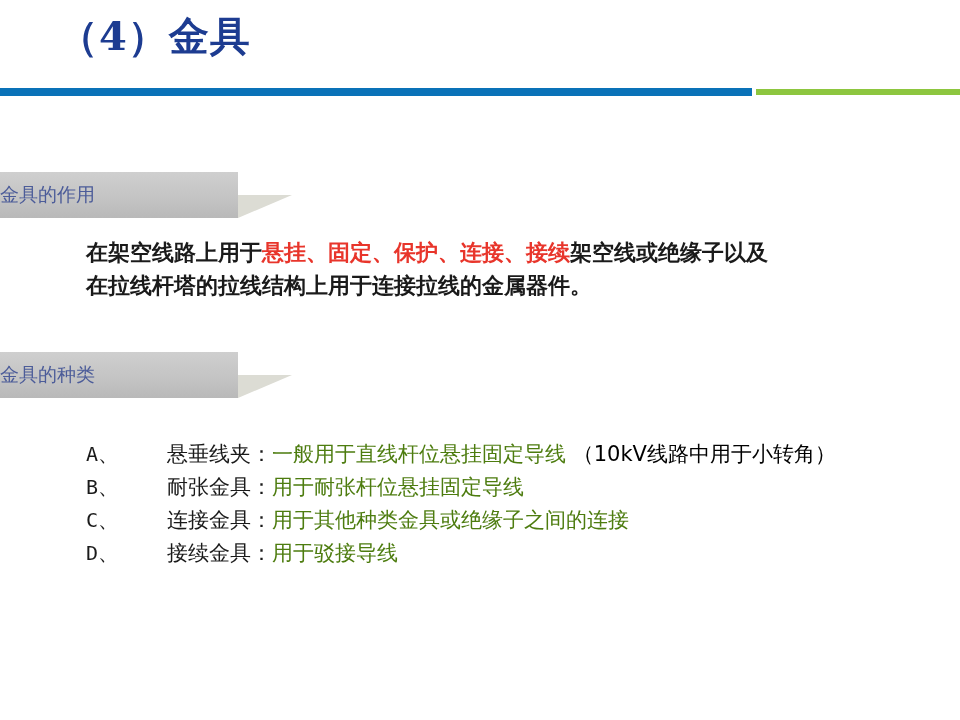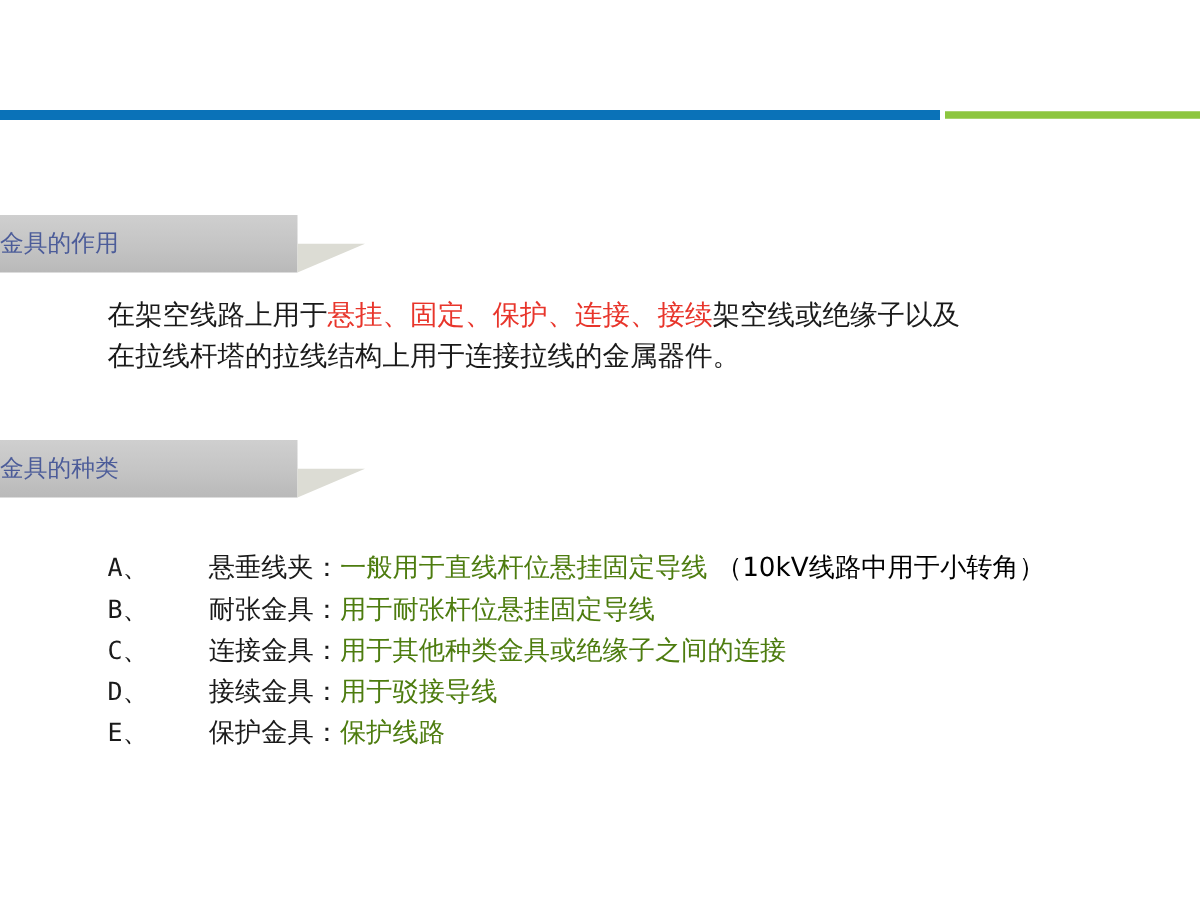--- a/index.html
+++ b/index.html
@@ -93,20 +93,21 @@
   .body-para {
     position: absolute;
     left: 86px;
     top: 236px;
     width: 690px;
     font-family: "DejaVu Sans", "Liberation Sans", sans-serif;
     font-size: 22px;
     line-height: 33px;
     color: #1a1a1a;
     text-align: left;
+    font-weight: bold;
   }
   .hl-red { color: #E8352B; }
 
   
   .kinds-list {
     position: absolute;
     left: 86px;
     top: 438px;
     width: 870px;
     font-family: "DejaVu Sans", "Liberation Sans", sans-serif;
@@ -127,20 +128,21 @@
   .kind-term { color: #1a1a1a; margin-left: 48px; }
   .kind-colon { color: #1a1a1a; }
   .kind-desc { color: #4d7c0f; }
   .kind-note { color: #000000; }
 </style>
 </head>
 <body>
 
 <div id="slide">
 
+  <div class="slide-title">（4）金具</div>
 
   <div class="rule-blue"></div>
   <div class="rule-green"></div>
 
   <div class="banner" id="banner-use">
     <span class="banner-label">金具的作用</span>
     <span class="banner-arrow"></span>
   </div>
 
   <div class="body-para" id="use-paragraph"><span>在架空线路上用于</span><span class="hl-red">悬挂</span><span class="hl-red">、</span><span class="hl-red">固定</span><span class="hl-red">、</span><span class="hl-red">保护</span><span class="hl-red">、</span><span class="hl-red">连接</span><span class="hl-red">、</span><span class="hl-red">接续</span><span>架空线或绝缘子以及在拉线杆塔的拉线结构上用于连接拉线的金属器件。</span></div>
@@ -148,16 +150,15 @@
   <div class="banner" id="banner-kinds">
     <span class="banner-label">金具的种类</span>
     <span class="banner-arrow"></span>
   </div>
 
   <div class="kinds-list" id="kinds-list">
       <div class="kind-row"><span class="kind-key">A</span><span class="kind-sep">、</span><span class="kind-term">悬垂线夹</span><span class="kind-colon">：</span><span class="kind-desc">一般用于直线杆位悬挂固定导线</span><span class="kind-desc"> </span><span class="kind-note">（10kV线路中用于小转角）</span></div>
       <div class="kind-row"><span class="kind-key">B</span><span class="kind-sep">、</span><span class="kind-term">耐张金具</span><span class="kind-colon">：</span><span class="kind-desc">用于耐张杆位悬挂固定导线</span></div>
       <div class="kind-row"><span class="kind-key">C</span><span class="kind-sep">、</span><span class="kind-term">连接金具</span><span class="kind-colon">：</span><span class="kind-desc">用于其他种类金具或绝缘子之间的连接</span></div>
       <div class="kind-row"><span class="kind-key">D</span><span class="kind-sep">、</span><span class="kind-term">接续金具</span><span class="kind-colon">：</span><span class="kind-desc">用于驳接导线</span></div>
-      <div class="kind-row"><span class="kind-key">E</span><span class="kind-sep">、</span><span class="kind-term">保护金具</span><span class="kind-colon">：</span><span class="kind-desc">保护线路</span></div>
     </div>
 
 </div>
 
 </body></html>

